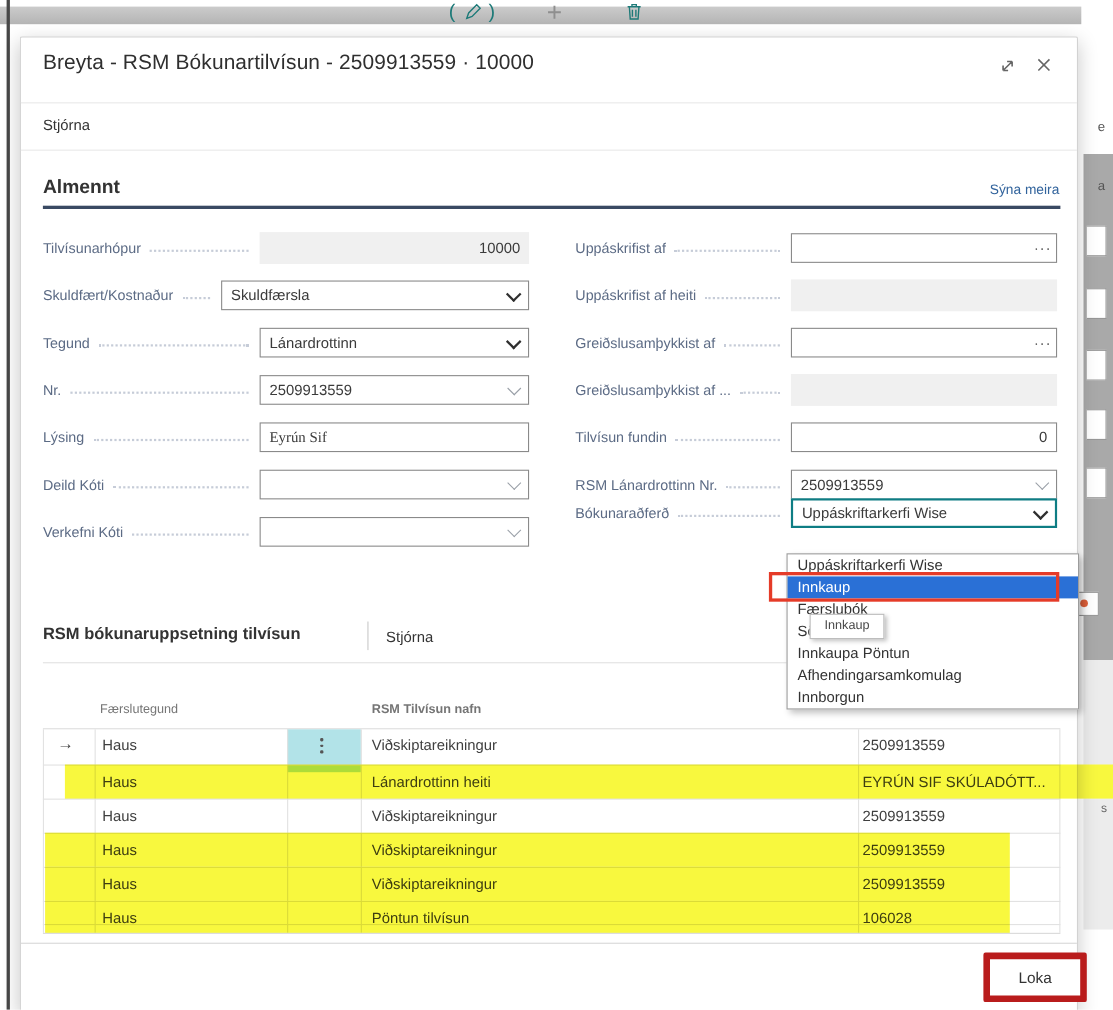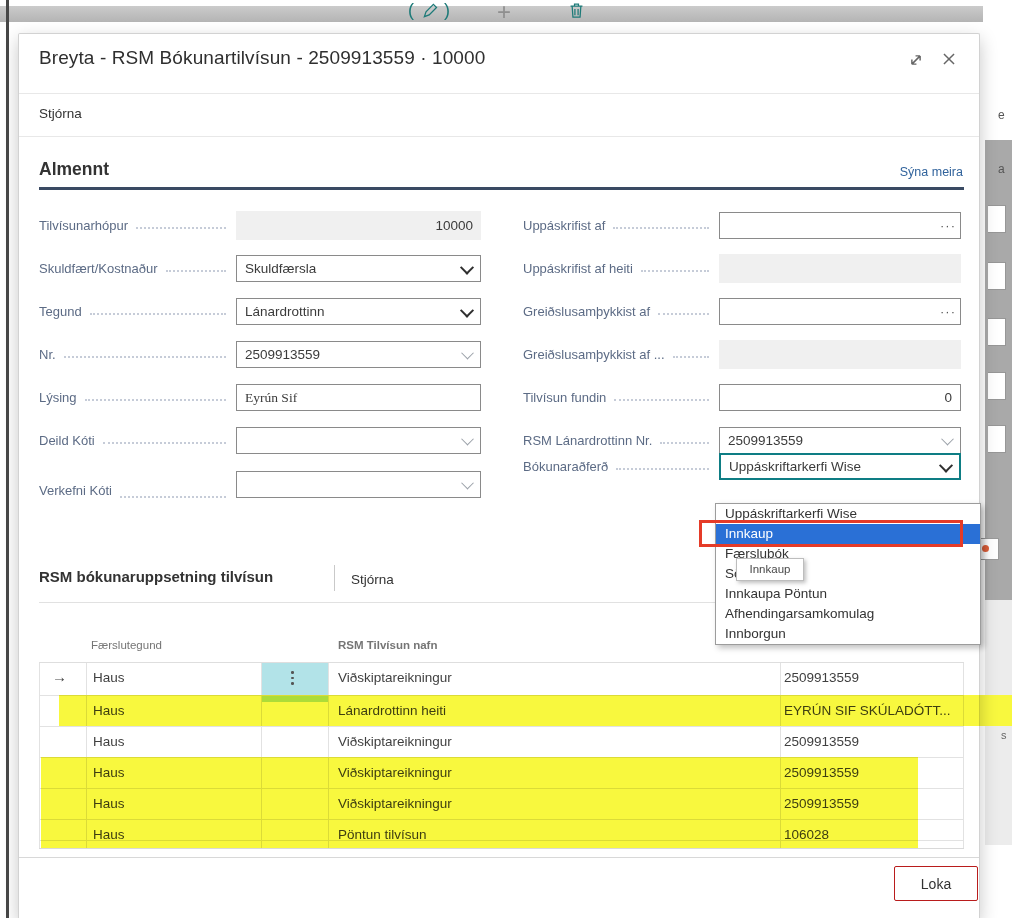--- a/index.html
+++ b/index.html
@@ -76,21 +76,21 @@
   .hborder{position:absolute;left:0;top:177px;width:925px;height:1px;background:#e2e2e2;}
   .hl{position:absolute;background:#f8f83e;mix-blend-mode:multiply;z-index:5;
     pointer-events:none;}
   #teal-cell{position:absolute;left:222px;top:0;width:67px;height:39px;background:#b2e3e8;}
   .row-arrow{position:absolute;left:13px;top:5px;font-size:15px;color:#444;}
   .vdots{position:absolute;left:252px;top:8px;display:flex;flex-direction:column;gap:3px;}
   .vdots i{width:2.5px;height:2.5px;border-radius:50%;background:#555;}
   
   #footer-divider{left:0;top:823px;width:960px;height:1px;background:#d8d8d8;}
   #loka-btn{left:875px;top:832px;width:82px;height:33px;background:#fff;
-    border:1px solid #b91c1c;border-radius:2px;font-size:14px;color:#333;
+    border:6px solid #b91c1c;border-radius:2px;font-size:14px;color:#333;
     display:flex;align-items:center;justify-content:center;text-align:right;}
 </style>
 </head>
 <body>
 
 <div class="abs" id="top-strip"></div>
 <div class="abs bg-icon" style="left:408px;top:0px;">(</div>
 <svg class="abs" style="left:421px;top:2px;z-index:2;" width="18" height="18" viewBox="0 0 24 24">
   <path d="M4.5 19.5l2.2-6.5L16.5 3.2l4.2 4.2L10.9 17.2 4.5 19.5z" fill="none" stroke="#1d7a78" stroke-width="1.7"></path>
 </svg>
@@ -137,21 +137,21 @@
       <div class="frow" style="top: 177px; left: 20px; width: 442px;">
         <div class="flabel">Tilvísunarhópur</div>
         <div class="leader"></div>
         <div class="ctrl dis" style="width: 245px;">
           <div class="cval right">10000</div>
         </div>
       </div>
       <div class="frow" style="top: 220px; left: 20px; width: 442px;">
         <div class="flabel">Skuldfært/Kostnaður</div>
         <div class="leader"></div>
-        <div class="ctrl" style="width: 245px;">
+        <div class="ctrl" style="width: 280px;">
           <div class="cval">Skuldfærsla</div>
           <div class="addn">
             <div class="chev bold"></div>
           </div>
         </div>
       </div>
       <div class="frow" style="top: 263px; left: 20px; width: 442px;">
         <div class="flabel">Tegund</div>
         <div class="leader"></div>
         <div class="ctrl" style="width: 245px;">
@@ -181,21 +181,21 @@
       <div class="frow" style="top: 392px; left: 20px; width: 442px;">
         <div class="flabel">Deild Kóti</div>
         <div class="leader"></div>
         <div class="ctrl" style="width: 245px;">
           <div class="cval"></div>
           <div class="addn">
             <div class="chev lite"></div>
           </div>
         </div>
       </div>
-      <div class="frow" style="top: 435px; left: 20px; width: 442px; align-items: flex-end;">
+      <div class="frow" style="top: 435px; left: 20px; width: 442px;">
         <div class="flabel">Verkefni Kóti</div>
         <div class="leader"></div>
         <div class="ctrl" style="width: 245px;">
           <div class="cval"></div>
           <div class="addn">
             <div class="chev lite"></div>
           </div>
         </div>
       </div>
       <div class="frow" style="top: 177px; left: 504px; width: 438px;">

